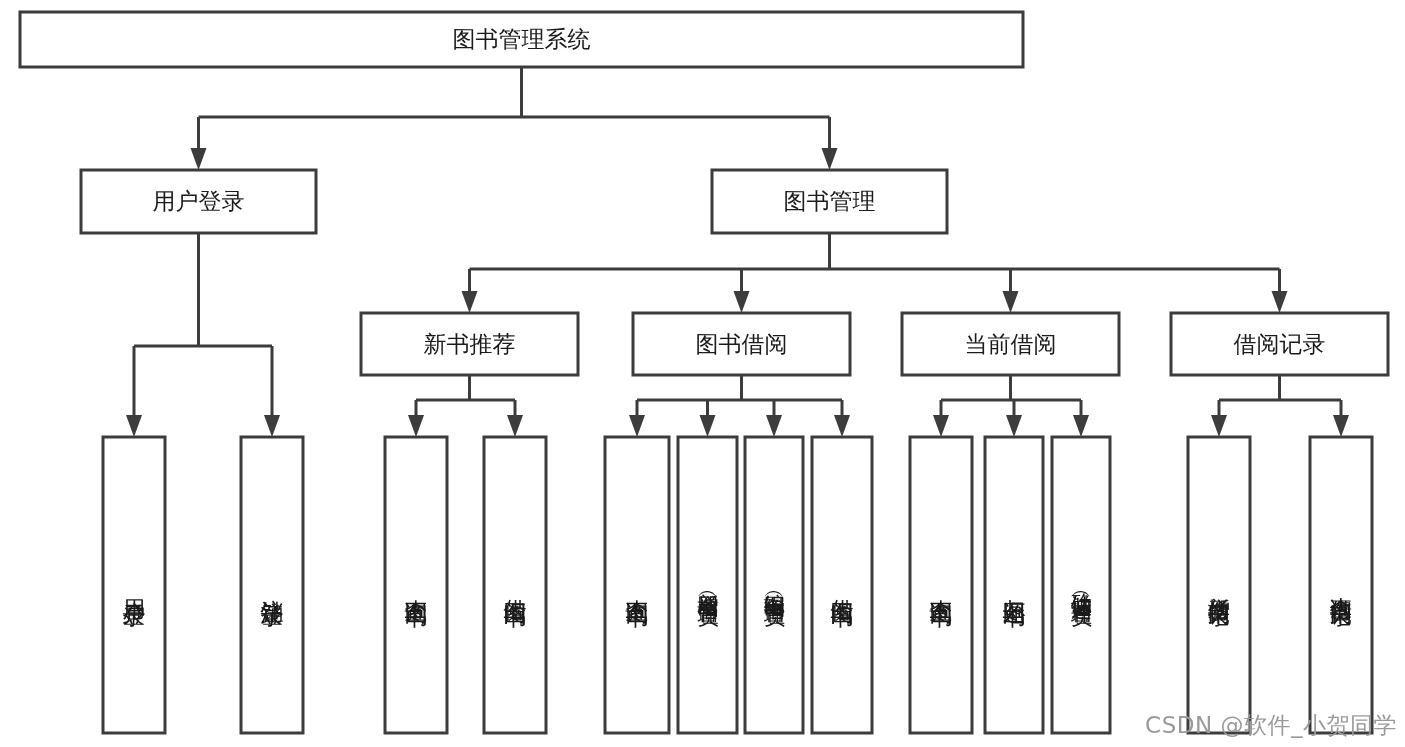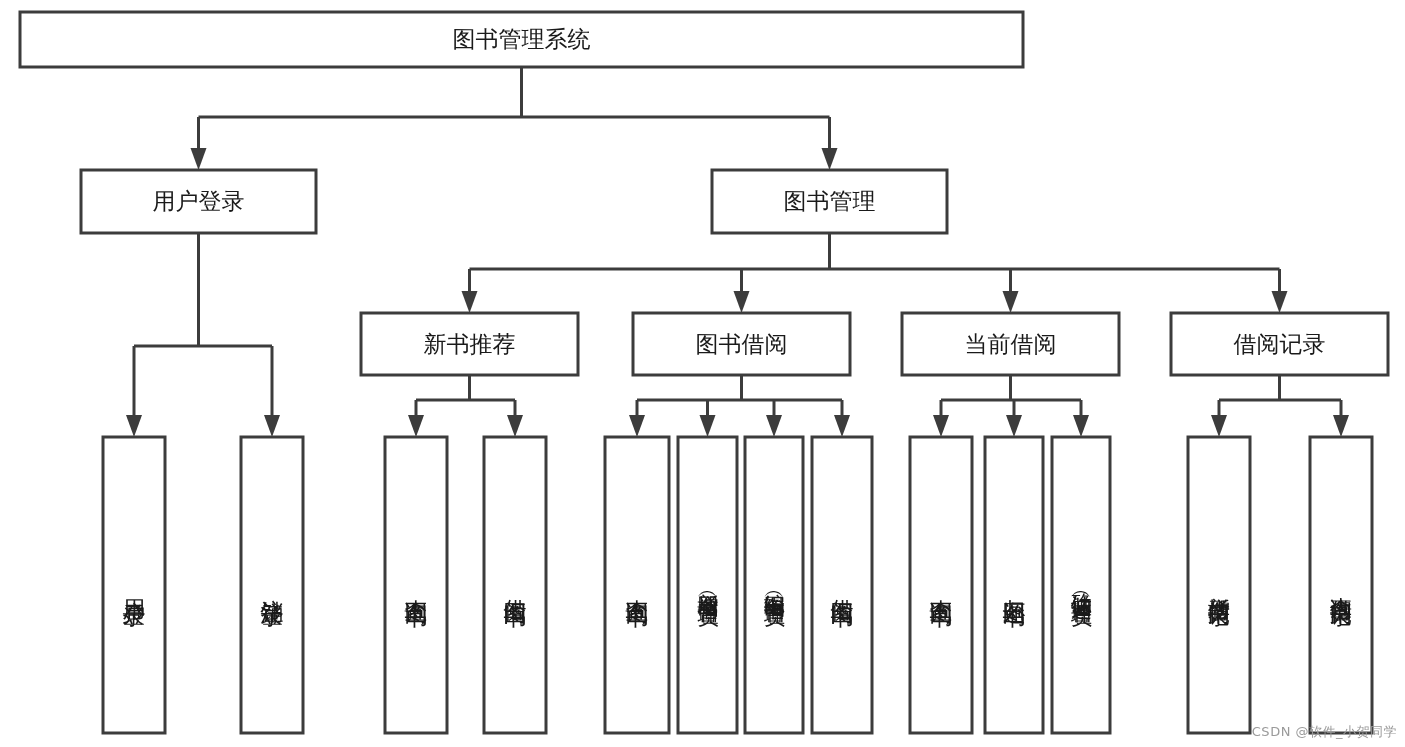--- a/index.html
+++ b/index.html
@@ -65,21 +65,21 @@
     color: #1a1a1a;
     letter-spacing: 2px;
     text-align: center;
     white-space: nowrap;
   }
   #watermark {
     position: absolute;
     right: 8px;
     bottom: 6px;
     font-family: "DejaVu Sans", "Liberation Sans", sans-serif;
-    font-size: 13px;
+    font-size: 23px;
     color: #9a9a9a;
     letter-spacing: 0.5px;
     white-space: nowrap;
   }
 </style>
 </head>
 <body>
 
 <div id="diagram-root">
   <svg class="flow" id="flow-svg" viewBox="0 0 1405 747">

